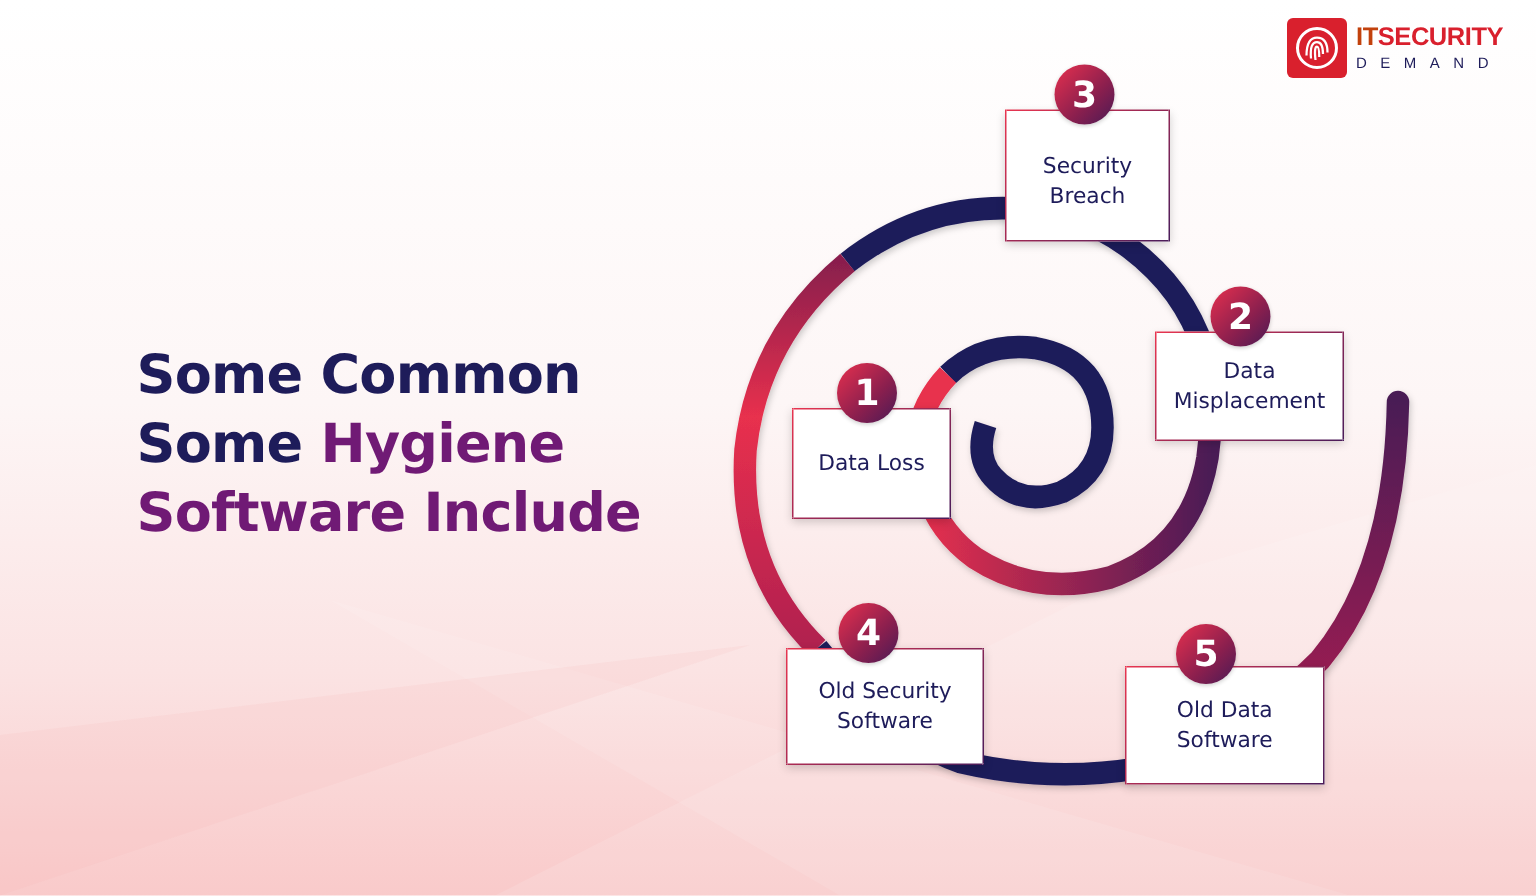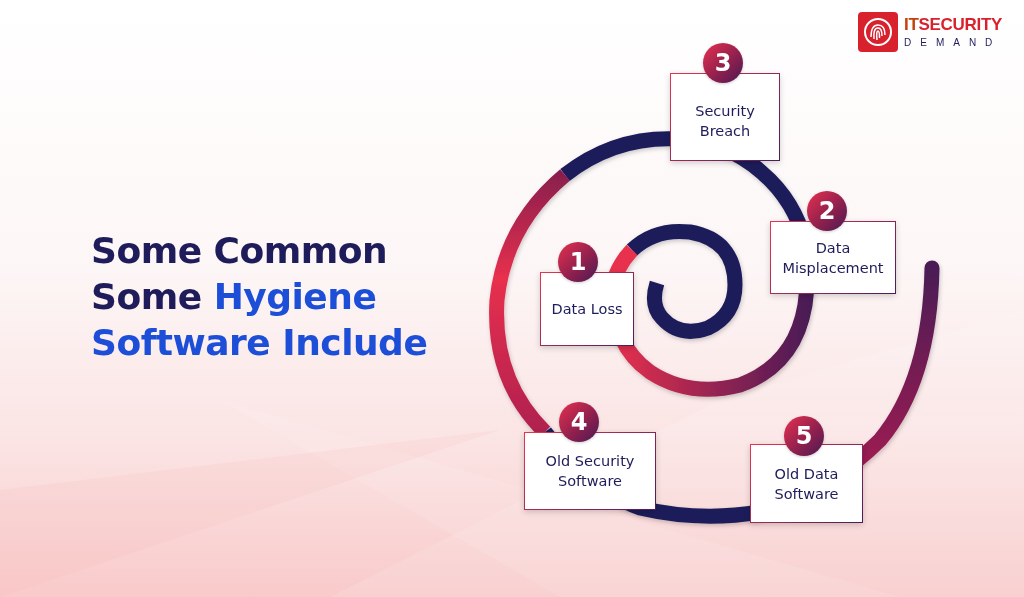--- a/index.html
+++ b/index.html
@@ -1,20 +1,20 @@
 <!DOCTYPE html>
 <html><head>
 <meta charset="utf-8">
 <style>
   html,body{margin:0;padding:0;}
   body{width:1024px;height:597px;overflow:hidden;position:relative;font-family:"DejaVu Sans","Liberation Sans",sans-serif;
     background:linear-gradient(180deg,#ffffff 0%,#fdf6f6 45%,#fbe3e3 75%,#f9caca 100%);}
   .bg-shape{position:absolute;inset:0;pointer-events:none;}
   .title{position:absolute;left:91px;top:228px;font-family:"DejaVu Sans","Liberation Sans",sans-serif;font-weight:bold;font-size:36px;line-height:46px;color:#1e1c5a;letter-spacing:-0.5px;}
-  .title .red{color:#1d4ed8;}
+  .title .red{color:#701a75;}
   .logo{position:absolute;left:858px;top:12px;display:flex;align-items:center;}
   .logo-mark{width:40px;height:40px;background:#d9202d;border-radius:4px;display:flex;align-items:center;justify-content:center;}
   .logo-text{margin-left:6px;}
   .logo-line1{font-family:"Liberation Sans",sans-serif;font-weight:bold;font-size:17px;line-height:18px;letter-spacing:-0.3px;}
   .logo-line1 .it{color:#c2410c;margin-top:44px;}
   .logo-line1 .sec{color:#d9202d;}
   .logo-line2{font-family:"Liberation Sans",sans-serif;font-size:10px;color:#1e1c5a;letter-spacing:9px;margin-top:3px;}
   svg.spiral{position:absolute;left:0;top:0;}
   .card{position:absolute;background:#fff;border:1.5px solid;border-image:linear-gradient(135deg,#e83550,#4a1c5a) 1;box-shadow:0 2px 6px rgba(0,0,0,0.18);display:flex;align-items:center;justify-content:center;text-align:center;box-sizing:border-box;}
   .card-label{font-family:"DejaVu Sans","Liberation Sans",sans-serif;font-size:14.5px;line-height:20px;color:#1e1c5a;white-space:pre-line;}
@@ -94,28 +94,28 @@
 Breach</div>
 </div>
 <div class="badge" style="left:703px;top:43px;">3</div>
 
 <div class="card" style="left:770px;top:221px;width:126px;height:73px;">
   <div class="card-label">Data
 Misplacement</div>
 </div>
 <div class="badge" style="left:807px;top:191px;">2</div>
 
-<div class="card" style="left:528px;top:272px;width:94px;height:74px;margin-left:12px;">
+<div class="card" style="left:528px;top:272px;width:106px;height:74px;">
   <div class="card-label">Data Loss</div>
 </div>
 <div class="badge" style="left:558px;top:242px;">1</div>
 
 <div class="card" style="left:524px;top:432px;width:132px;height:78px;">
   <div class="card-label">Old Security
 Software</div>
 </div>
 <div class="badge" style="left:559px;top:402px;">4</div>
 
-<div class="card" style="left:750px;top:444px;width:113px;height:79px;">
+<div class="card" style="left:750px;top:444px;width:133px;height:79px;">
   <div class="card-label">Old Data
 Software</div>
 </div>
 <div class="badge" style="left:784px;top:416px;">5</div>
 
 </body></html>

